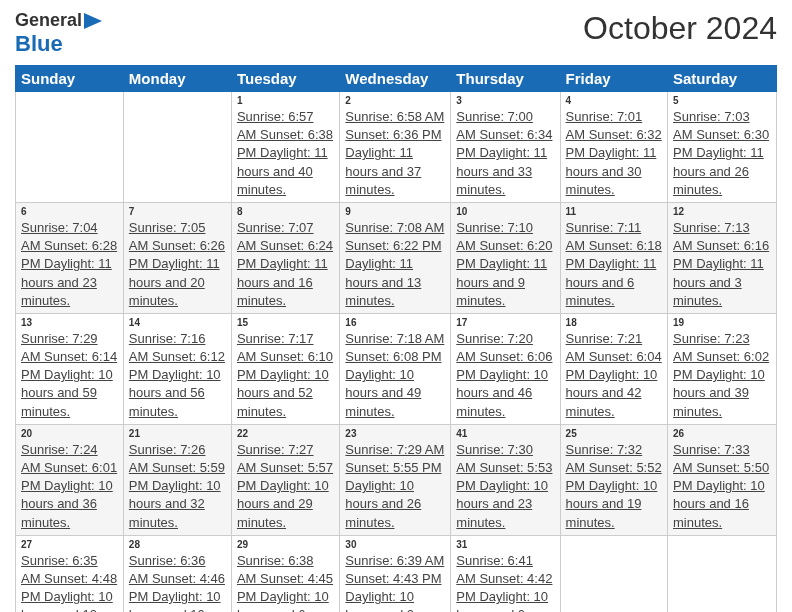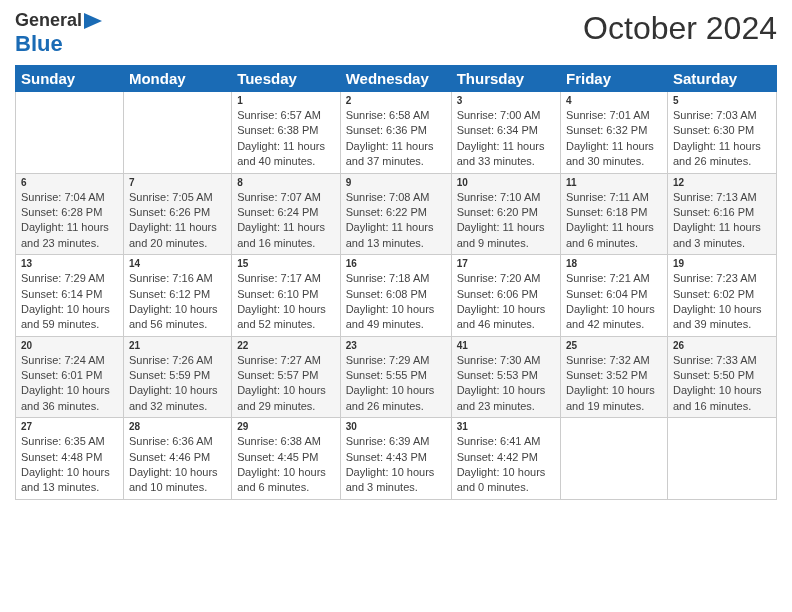--- a/index.html
+++ b/index.html
@@ -70,22 +70,23 @@
     }
     .day-num {
       font-size: 10px;
       font-weight: bold;
       color: #333;
       display: block;
       margin-bottom: 2px;
     }
     .day-info {
       color: #444;
-      font-size: 11px;
+      font-size: 13px;
       line-height: 1.4;
+      text-decoration: underline;
     }
     .empty-cell {
       background: #fff !important;
     }
   </style>
 </head>
 <body>
 
 <div class="page">
   <div class="header">
@@ -267,21 +268,21 @@
           </td>
           <td>
             <span class="day-num">41</span>
             <div class="day-info">Sunrise: 7:30 AM
 Sunset: 5:53 PM
 Daylight: 10 hours and 23 minutes.</div>
           </td>
           <td>
             <span class="day-num">25</span>
             <div class="day-info">Sunrise: 7:32 AM
-Sunset: 3:52 PM
+Sunset: 5:52 PM
 Daylight: 10 hours and 19 minutes.</div>
           </td>
           <td>
             <span class="day-num">26</span>
             <div class="day-info">Sunrise: 7:33 AM
 Sunset: 5:50 PM
 Daylight: 10 hours and 16 minutes.</div>
           </td>
         </tr>
         <tr>

